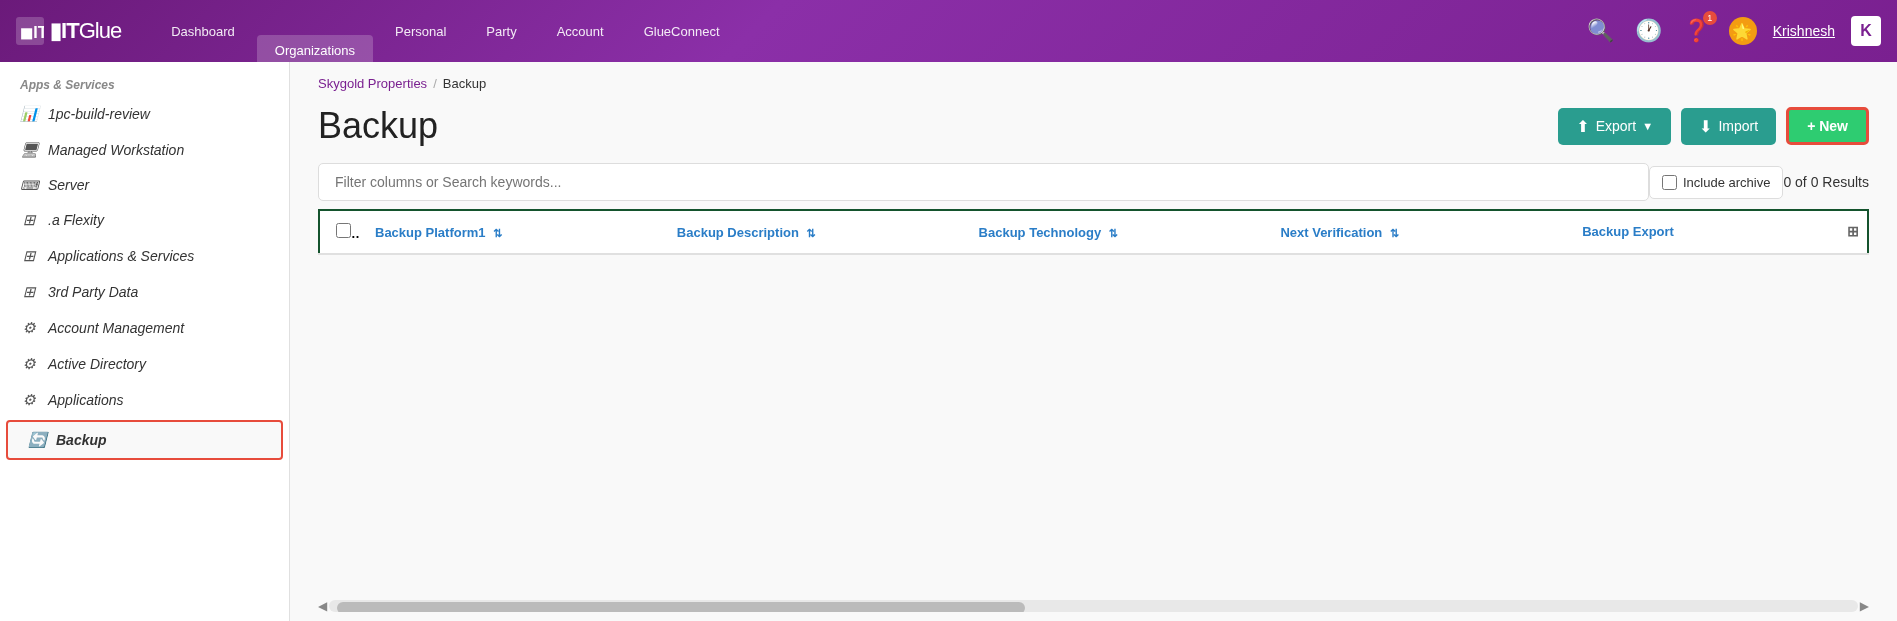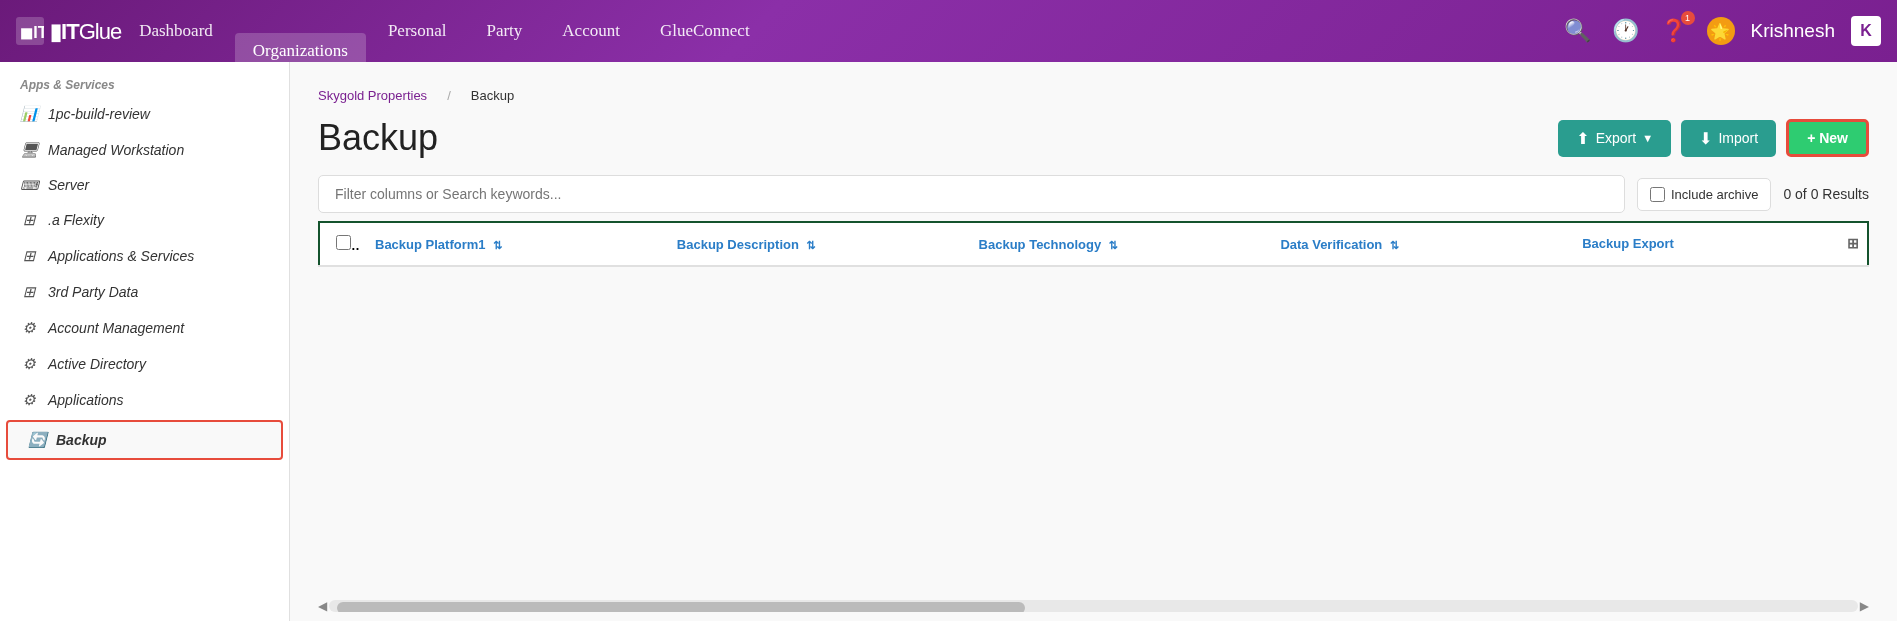--- a/index.html
+++ b/index.html
@@ -9,43 +9,43 @@
     .top-nav {
       background: linear-gradient(135deg, #6b1a7a 0%, #8b2fa8 40%, #7a2090 100%);
       height: 62px;
       display: flex;
       align-items: center;
       padding: 0 16px;
       flex-shrink: 0;
     }
     .logo-area {
       display: flex;
-      align-items: flex-end;
+      align-items: center;
+      margin-right: 32px;
     }
     .logo-icon {
       width: 28px;
       height: 28px;
       margin-right: 6px;
       fill: white;
     }
     .nav-links {
       display: flex;
       align-items: center;
       flex: 1;
       gap: 4px;
     }
     .nav-link {
       color: rgba(255,255,255,0.9);
       text-decoration: none;
       padding: 8px 18px;
-      font-size: 17px;
+      font-size: 13px;
       border-radius: 4px;
       cursor: pointer;
       white-space: nowrap;
-      font-family: Liberation Serif, serif;
     }
     .nav-link.active {
       background: rgba(255,255,255,0.2);
       color: white;
       font-weight: 500;
       margin-top: 39px;
     }
     .nav-right {
       display: flex;
       align-items: center;
@@ -82,21 +82,22 @@
       height: 28px;
       border-radius: 50%;
       background: #f39c12;
       display: flex;
       align-items: center;
       justify-content: center;
       font-size: 16px;
     }
     .user-name {
       color: white;
-      font-size: 19px;
+      font-size: 14px;
+      text-decoration: underline;
     }
     .k-btn {
       background: white;
       color: #7a2090;
       font-weight: bold;
       font-size: 16px;
       width: 30px;
       height: 30px;
       border-radius: 4px;
       display: flex;
@@ -159,22 +160,21 @@
       flex-direction: column;
     }
 
     
     .breadcrumb {
       padding: 14px 28px 6px;
       font-size: 13px;
       color: #555;
       display: flex;
       align-items: center;
-      gap: 20px;
-      margin-top: 12px;
+      gap: 6px;
     }
     .breadcrumb a {
       color: #7a2090;
       text-decoration: none;
       cursor: pointer;
     }
     .breadcrumb-sep { color: #aaa; }
     .breadcrumb-current { color: #333; font-weight: 500; }
 
     
@@ -230,21 +230,20 @@
       align-items: center;
       gap: 6px;
       font-weight: 600;
     }
 
     
     .search-area {
       padding: 0 28px 8px;
       display: flex;
       align-items: center;
-      gap: 12px;
     }
     .search-input {
       flex: 1;
       padding: 10px 16px;
       border: 1px solid #ddd;
       border-radius: 5px;
       font-size: 14px;
       color: #999;
       background: white;
       outline: none;
@@ -465,21 +464,21 @@
             </th>
             <th>
               <span>Backup Description</span>
               <span class="sort-icon">⇅</span>
             </th>
             <th>
               <span>Backup Technology</span>
               <span class="sort-icon">⇅</span>
             </th>
             <th>
-              <span>Data Verification</span>
+              <span>Next Verification</span>
               <span class="sort-icon">⇅</span>
             </th>
             <th style="display:flex;align-items:center;gap:4px;padding-right:8px;">
               <span>Backup Export</span>
               <span class="col-icon-btn" style="margin-left:auto;">⊞</span>
             </th>
           </tr>
         </thead>
         <tbody>
           

